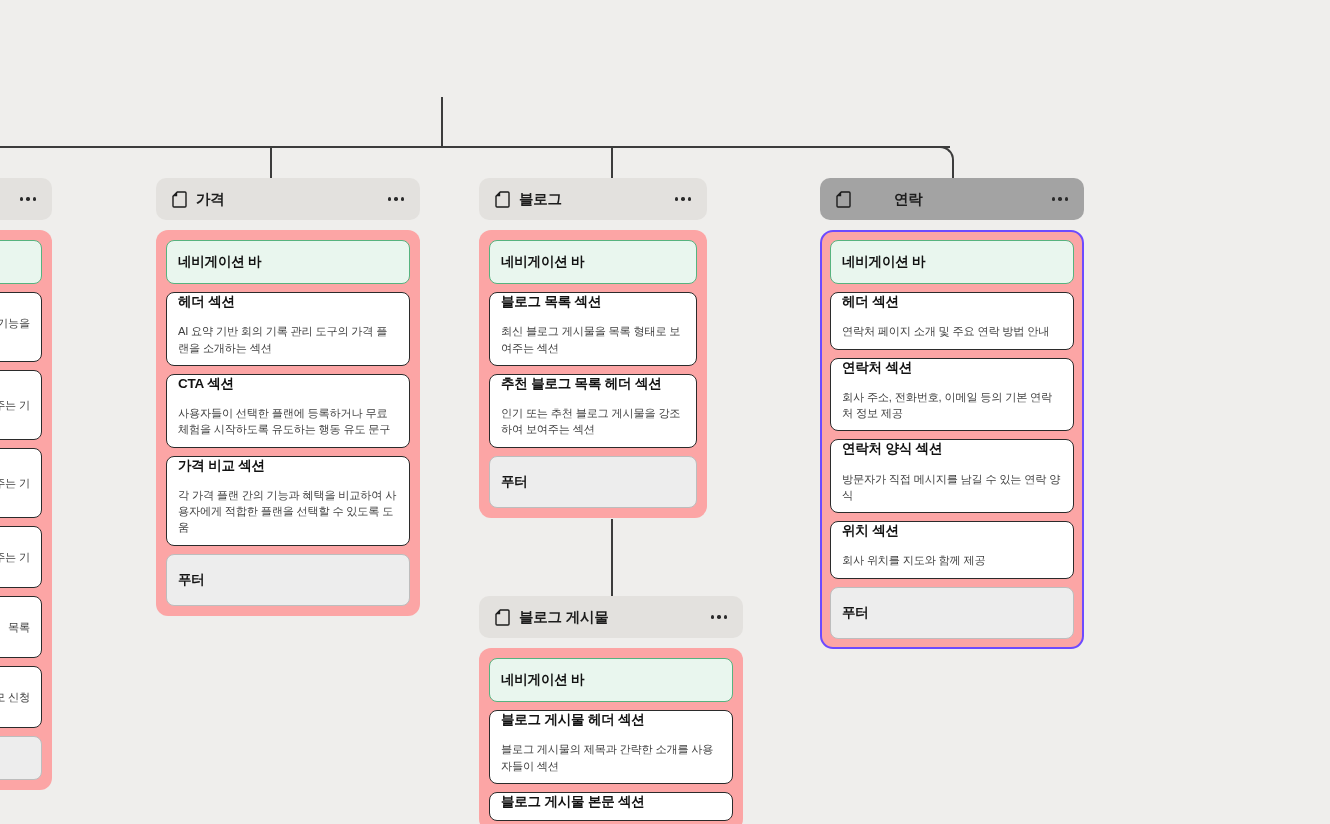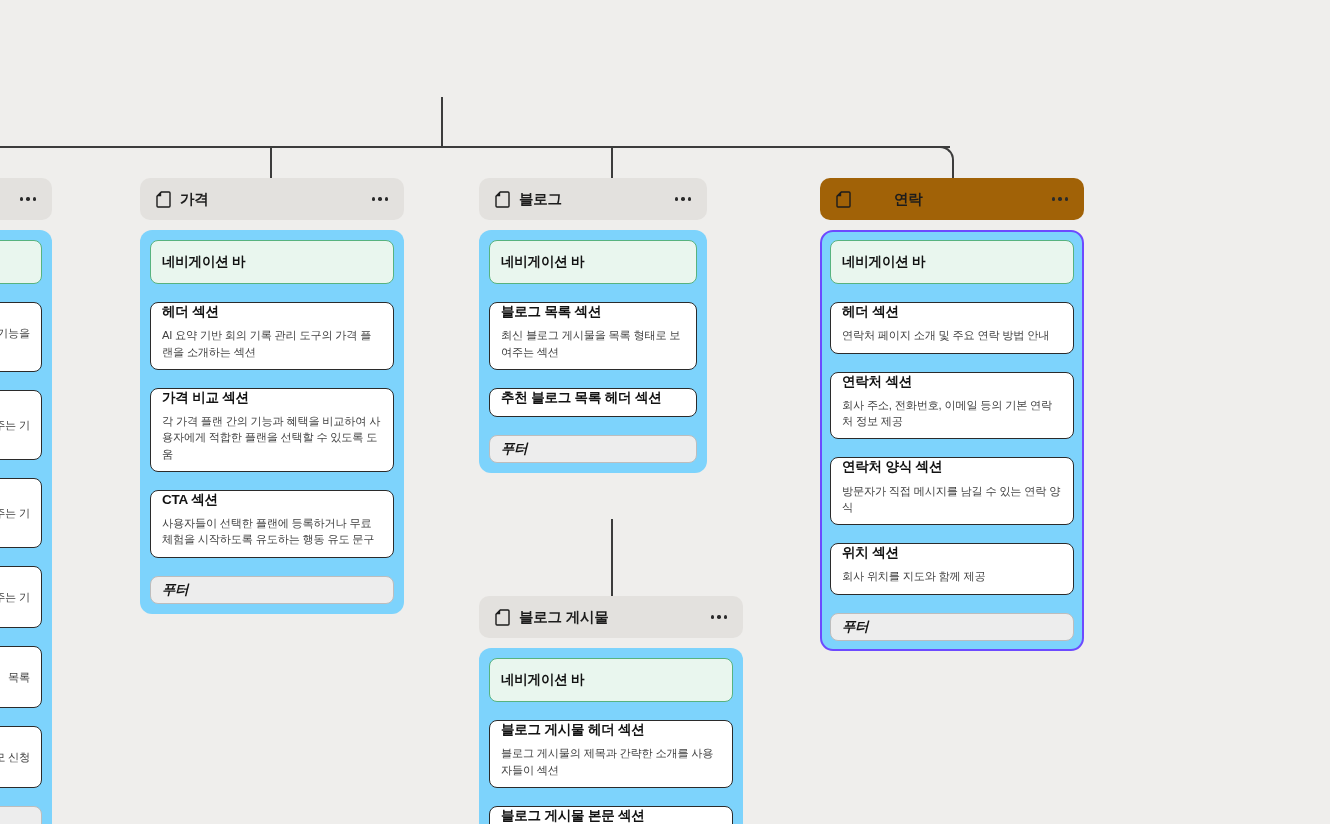--- a/index.html
+++ b/index.html
@@ -19,65 +19,64 @@
           border-top-right-radius:14px;background:transparent;}
 
   
   .node{position:absolute;}
   .node-head{
     display:flex;align-items:center;gap:9px;
     background:#e3e1de;border-radius:10px;
     height:42px;padding:0 14px 0 16px;
     box-sizing:border-box;
   }
-  .node-head.accent{background:#a16207;gap:43px;}
+  .node-head.accent{background:#a3a3a3;gap:43px;}
   .node-head .title{
     font-size:14.5px;font-weight:700;color:#1c1c1c;letter-spacing:-.2px;
     flex:1 1 auto;white-space:nowrap;overflow:hidden;
   }
   .file-icon{flex:0 0 auto;width:15px;height:17px;display:block;}
   .dots{flex:0 0 auto;display:flex;gap:3px;align-items:center;padding:4px 2px;cursor:pointer;}
   .dots i{width:3.4px;height:3.4px;border-radius:50%;background:#2b2b2b;display:block;}
 
   .node-body{
     margin-top:10px;
-    background:#7dd3fc;
+    background:#fca5a5;
     border-radius:12px;
     padding:10px;
     box-sizing:border-box;
-    display:flex;flex-direction:column;gap:18px;
+    display:flex;flex-direction:column;gap:8px;
   }
   .node-body.selected{
     border:2.5px solid #6d4aff;
     padding:8px;
     border-radius:13px;
   }
 
   
   .row{
     border:1.4px solid #2b2b2b;border-radius:8px;
     background:#fff;
     padding:0 11px 9px 11px;
     box-sizing:border-box;
   }
   .row .r-title{font-size:13.5px;font-weight:700;color:#121212;line-height:1.35;letter-spacing:-.2px;}
-  .row .r-desc{font-size:11.2px;color:#3f3f3f;line-height:1.45;margin-top:6px;letter-spacing:-.2px;}
+  .row .r-desc{font-size:11.2px;color:#3f3f3f;line-height:1.45;margin-top:12px;letter-spacing:-.2px;}
   .row.nav{
     background:#e9f6ee;border:1.2px solid #57b37f;
     padding:12px 11px;
   }
   .row.nav .r-title{font-weight:600;}
   .row.footer{
     background:#ededed;border:1.2px solid #bdbdbd;
-    padding:4px 11px;
-    font-style:italic;
+    padding:16px 11px;
   }
   .row.footer .r-title{font-weight:600;}
   #node-left   {left:-212px;top:178px;width:264px;}
-  #node-price  {left:140px;top:178px;width:264px;}
+  #node-price  {left:156px;top:178px;width:264px;}
   #node-blog   {left:479px;top:178px;width:228px;}
   #node-contact{left:820px;top:178px;width:264px;}
   #node-post   {left:479px;top:596px;width:264px;}
 </style>
 </head>
 <body>
 
 <div class="canvas">
 
   <div class="line v" style="left:441px;top:97px;height:50px;"></div>
@@ -142,27 +141,27 @@
     </div>
     <div class="node-body">
       <div class="row nav">
         <div class="r-title">네비게이션 바</div>
       </div>
       <div class="row">
         <div class="r-title">헤더 섹션</div>
         <div class="r-desc">AI 요약 기반 회의 기록 관리 도구의 가격 플랜을 소개하는 섹션</div>
       </div>
       <div class="row">
+        <div class="r-title">CTA 섹션</div>
+        <div class="r-desc">사용자들이 선택한 플랜에 등록하거나 무료 체험을 시작하도록 유도하는 행동 유도 문구</div>
+      </div>
+      <div class="row">
         <div class="r-title">가격 비교 섹션</div>
         <div class="r-desc">각 가격 플랜 간의 기능과 혜택을 비교하여 사용자에게 적합한 플랜을 선택할 수 있도록 도움</div>
       </div>
-      <div class="row">
-        <div class="r-title">CTA 섹션</div>
-        <div class="r-desc">사용자들이 선택한 플랜에 등록하거나 무료 체험을 시작하도록 유도하는 행동 유도 문구</div>
-      </div>
       <div class="row footer">
         <div class="r-title">푸터</div>
       </div>
     </div>
   </div>
 
   <div class="node" id="node-blog">
     <div class="node-head">
       <svg class="file-icon" viewBox="0 0 15 17">
         <path d="M5.2 1 H13 a1 1 0 0 1 1 1 V15 a1 1 0 0 1 -1 1 H2 a1 1 0 0 1 -1 -1 V5.2 Z" fill="none" stroke="#1c1c1c" stroke-width="1.4" stroke-linejoin="round"></path>
@@ -178,20 +177,21 @@
     <div class="node-body">
       <div class="row nav">
         <div class="r-title">네비게이션 바</div>
       </div>
       <div class="row">
         <div class="r-title">블로그 목록 섹션</div>
         <div class="r-desc">최신 블로그 게시물을 목록 형태로 보여주는 섹션</div>
       </div>
       <div class="row">
         <div class="r-title">추천 블로그 목록 헤더 섹션</div>
+        <div class="r-desc">인기 또는 추천 블로그 게시물을 강조하여 보여주는 섹션</div>
       </div>
       <div class="row footer">
         <div class="r-title">푸터</div>
       </div>
     </div>
   </div>
 
   <div class="node" id="node-contact">
     <div class="node-head accent">
       <svg class="file-icon" viewBox="0 0 15 17">

